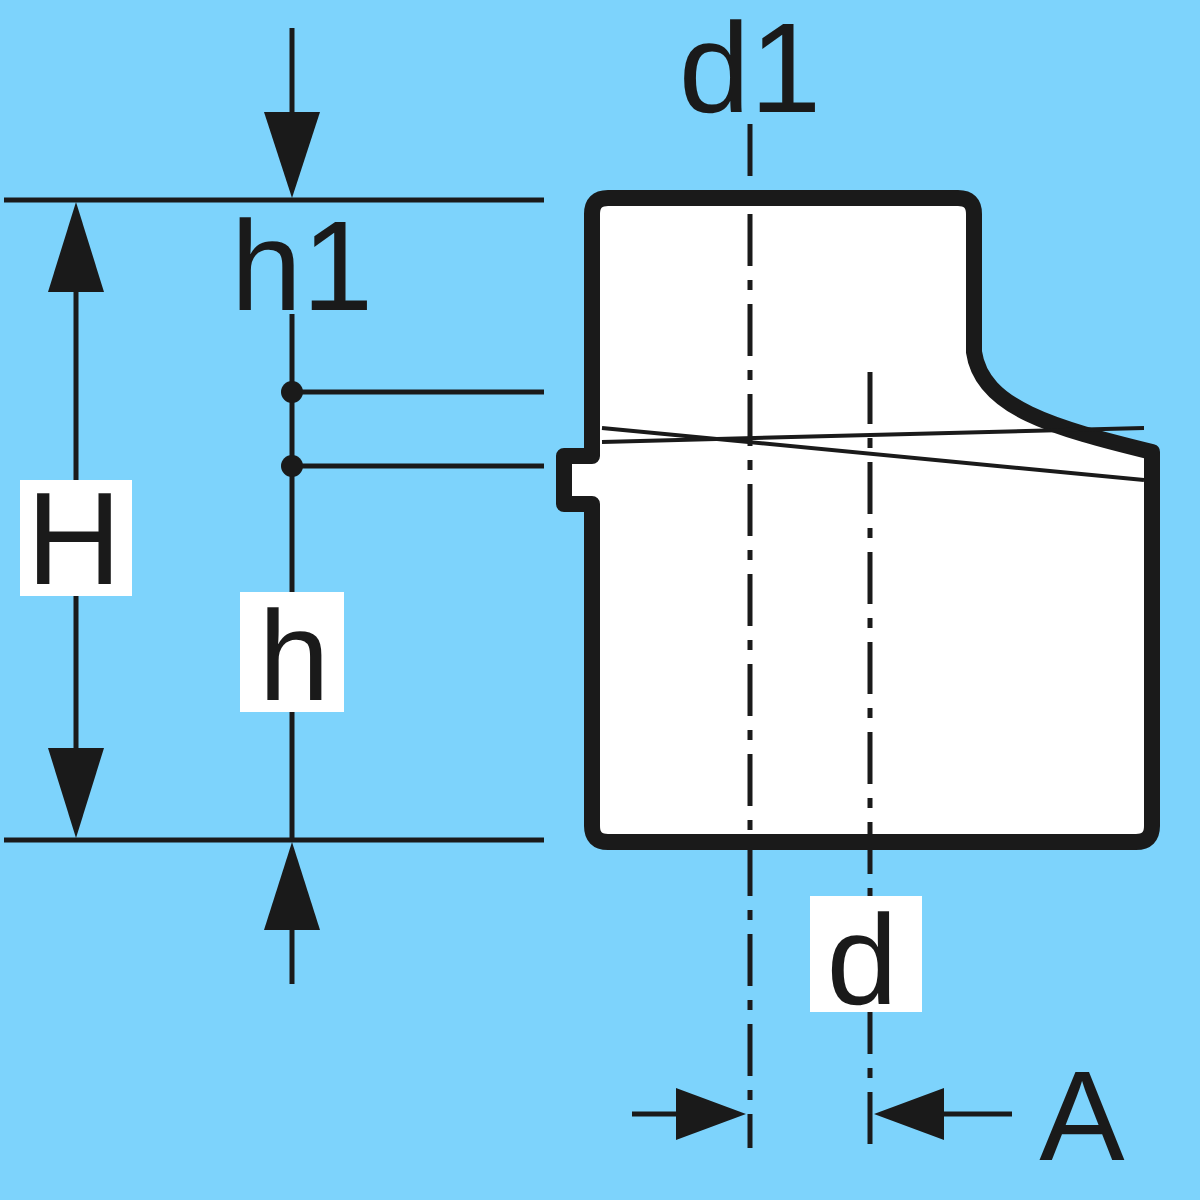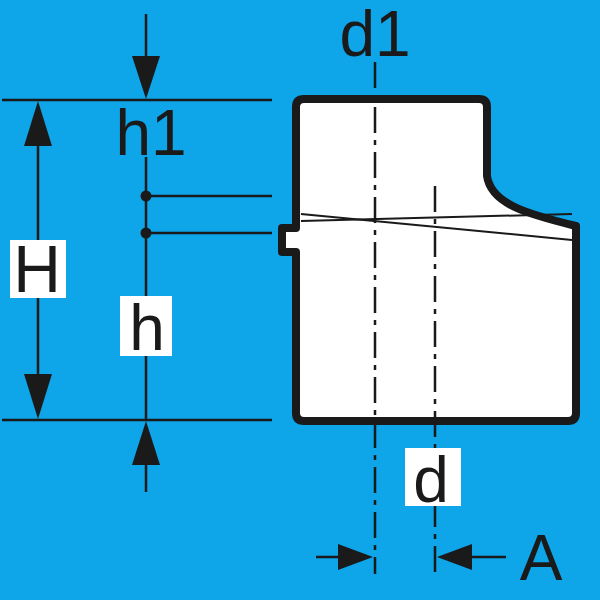--- a/index.html
+++ b/index.html
@@ -3,21 +3,21 @@
 <meta charset="utf-8">
 <style>
   html, body {
     margin: 0;
     padding: 0;
     background: #ffffff;
   }
   #stage {
     width: 600px;
     height: 600px;
-    background: #0ea5e9;
+    background: #7dd3fc;
     position: relative;
     overflow: hidden;
   }
   svg text {
     font-family: "Liberation Sans", "DejaVu Sans", sans-serif;
     fill: #1a1a1a;
   }
   .lbl { font-size: 64px; }
   .lbl-big { font-size: 66px; }
   .thin {

